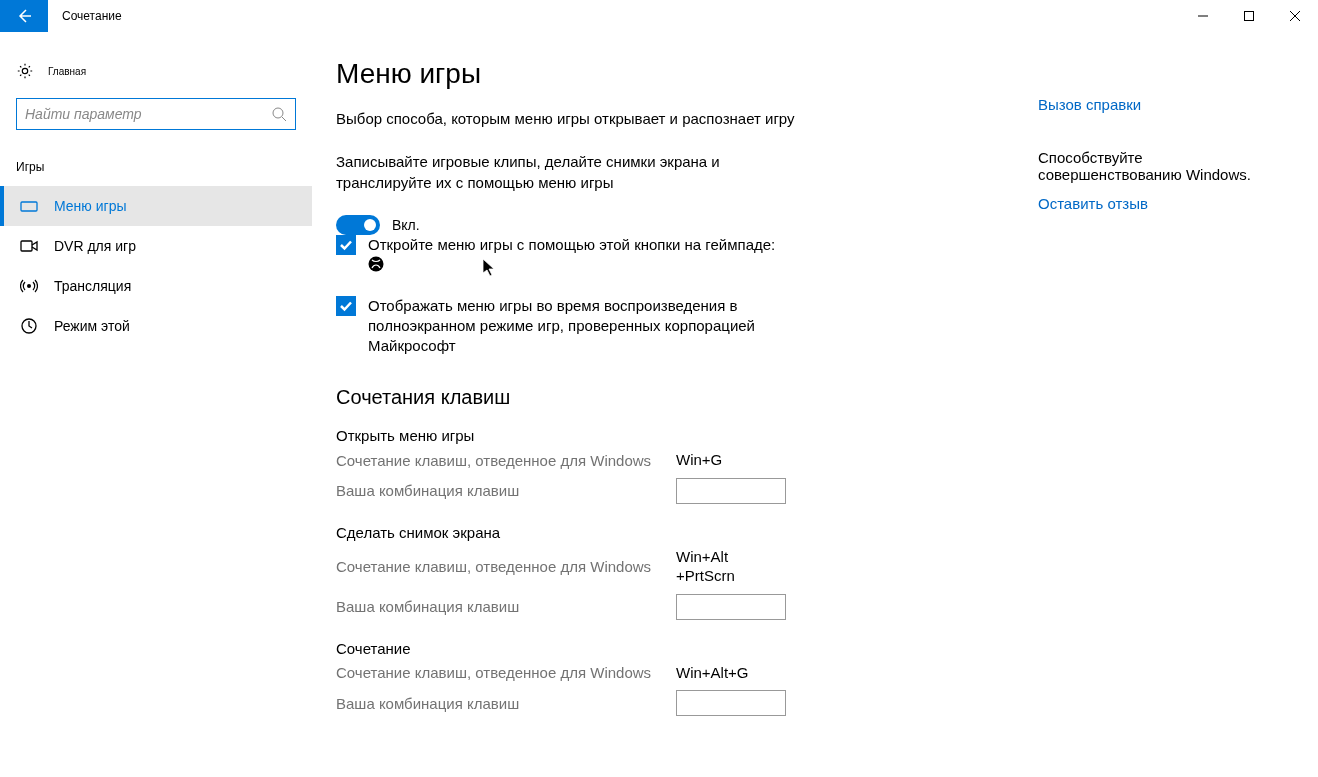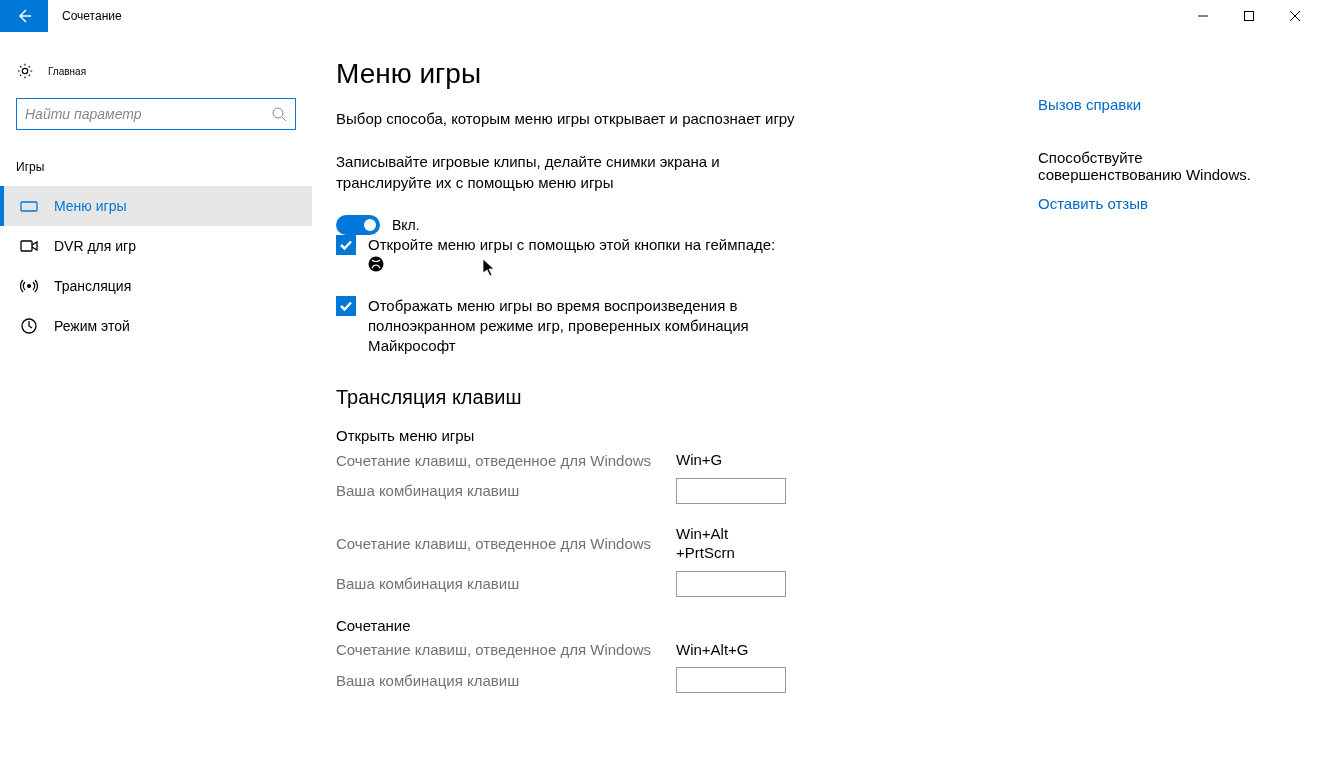--- a/index.html
+++ b/index.html
@@ -336,38 +336,39 @@
         </span>
       </div>
     </div>
 
     <div class="check-row">
       <div class="checkbox">
         <svg viewBox="0 0 14 14">
             <path d="M2 7 L5.5 10.5 L12 3.5"></path>
           </svg>
       </div>
-      <div class="check-label">Отображать меню игры во время воспроизведения в полноэкранном режиме игр, проверенных комбинация Майкрософт</div>
-    </div>
-
-    <div class="section-h2">Трансляция клавиш</div>
+      <div class="check-label">Отображать меню игры во время воспроизведения в полноэкранном режиме игр, проверенных корпорацией Майкрософт</div>
+    </div>
+
+    <div class="section-h2">Сочетания клавиш</div>
 
     <div class="shortcut-block">
       <div class="shortcut-title">Открыть меню игры</div>
       <div class="shortcut-row">
         <div class="shortcut-label">Сочетание клавиш, отведенное для Windows</div>
         <div class="shortcut-val">Win+G</div>
       </div>
       <div class="shortcut-row">
         <div class="shortcut-label">Ваша комбинация клавиш</div>
         <input class="shortcut-input" style="">
       </div>
     </div>
 
     <div class="shortcut-block">
+      <div class="shortcut-title">Сделать снимок экрана</div>
       <div class="shortcut-row">
         <div class="shortcut-label">Сочетание клавиш, отведенное для Windows</div>
         <div class="shortcut-val" style="white-space:pre-line">Win+Alt
 +PrtScrn</div>
       </div>
       <div class="shortcut-row">
         <div class="shortcut-label">Ваша комбинация клавиш</div>
         <input class="shortcut-input" style="">
       </div>
     </div>

